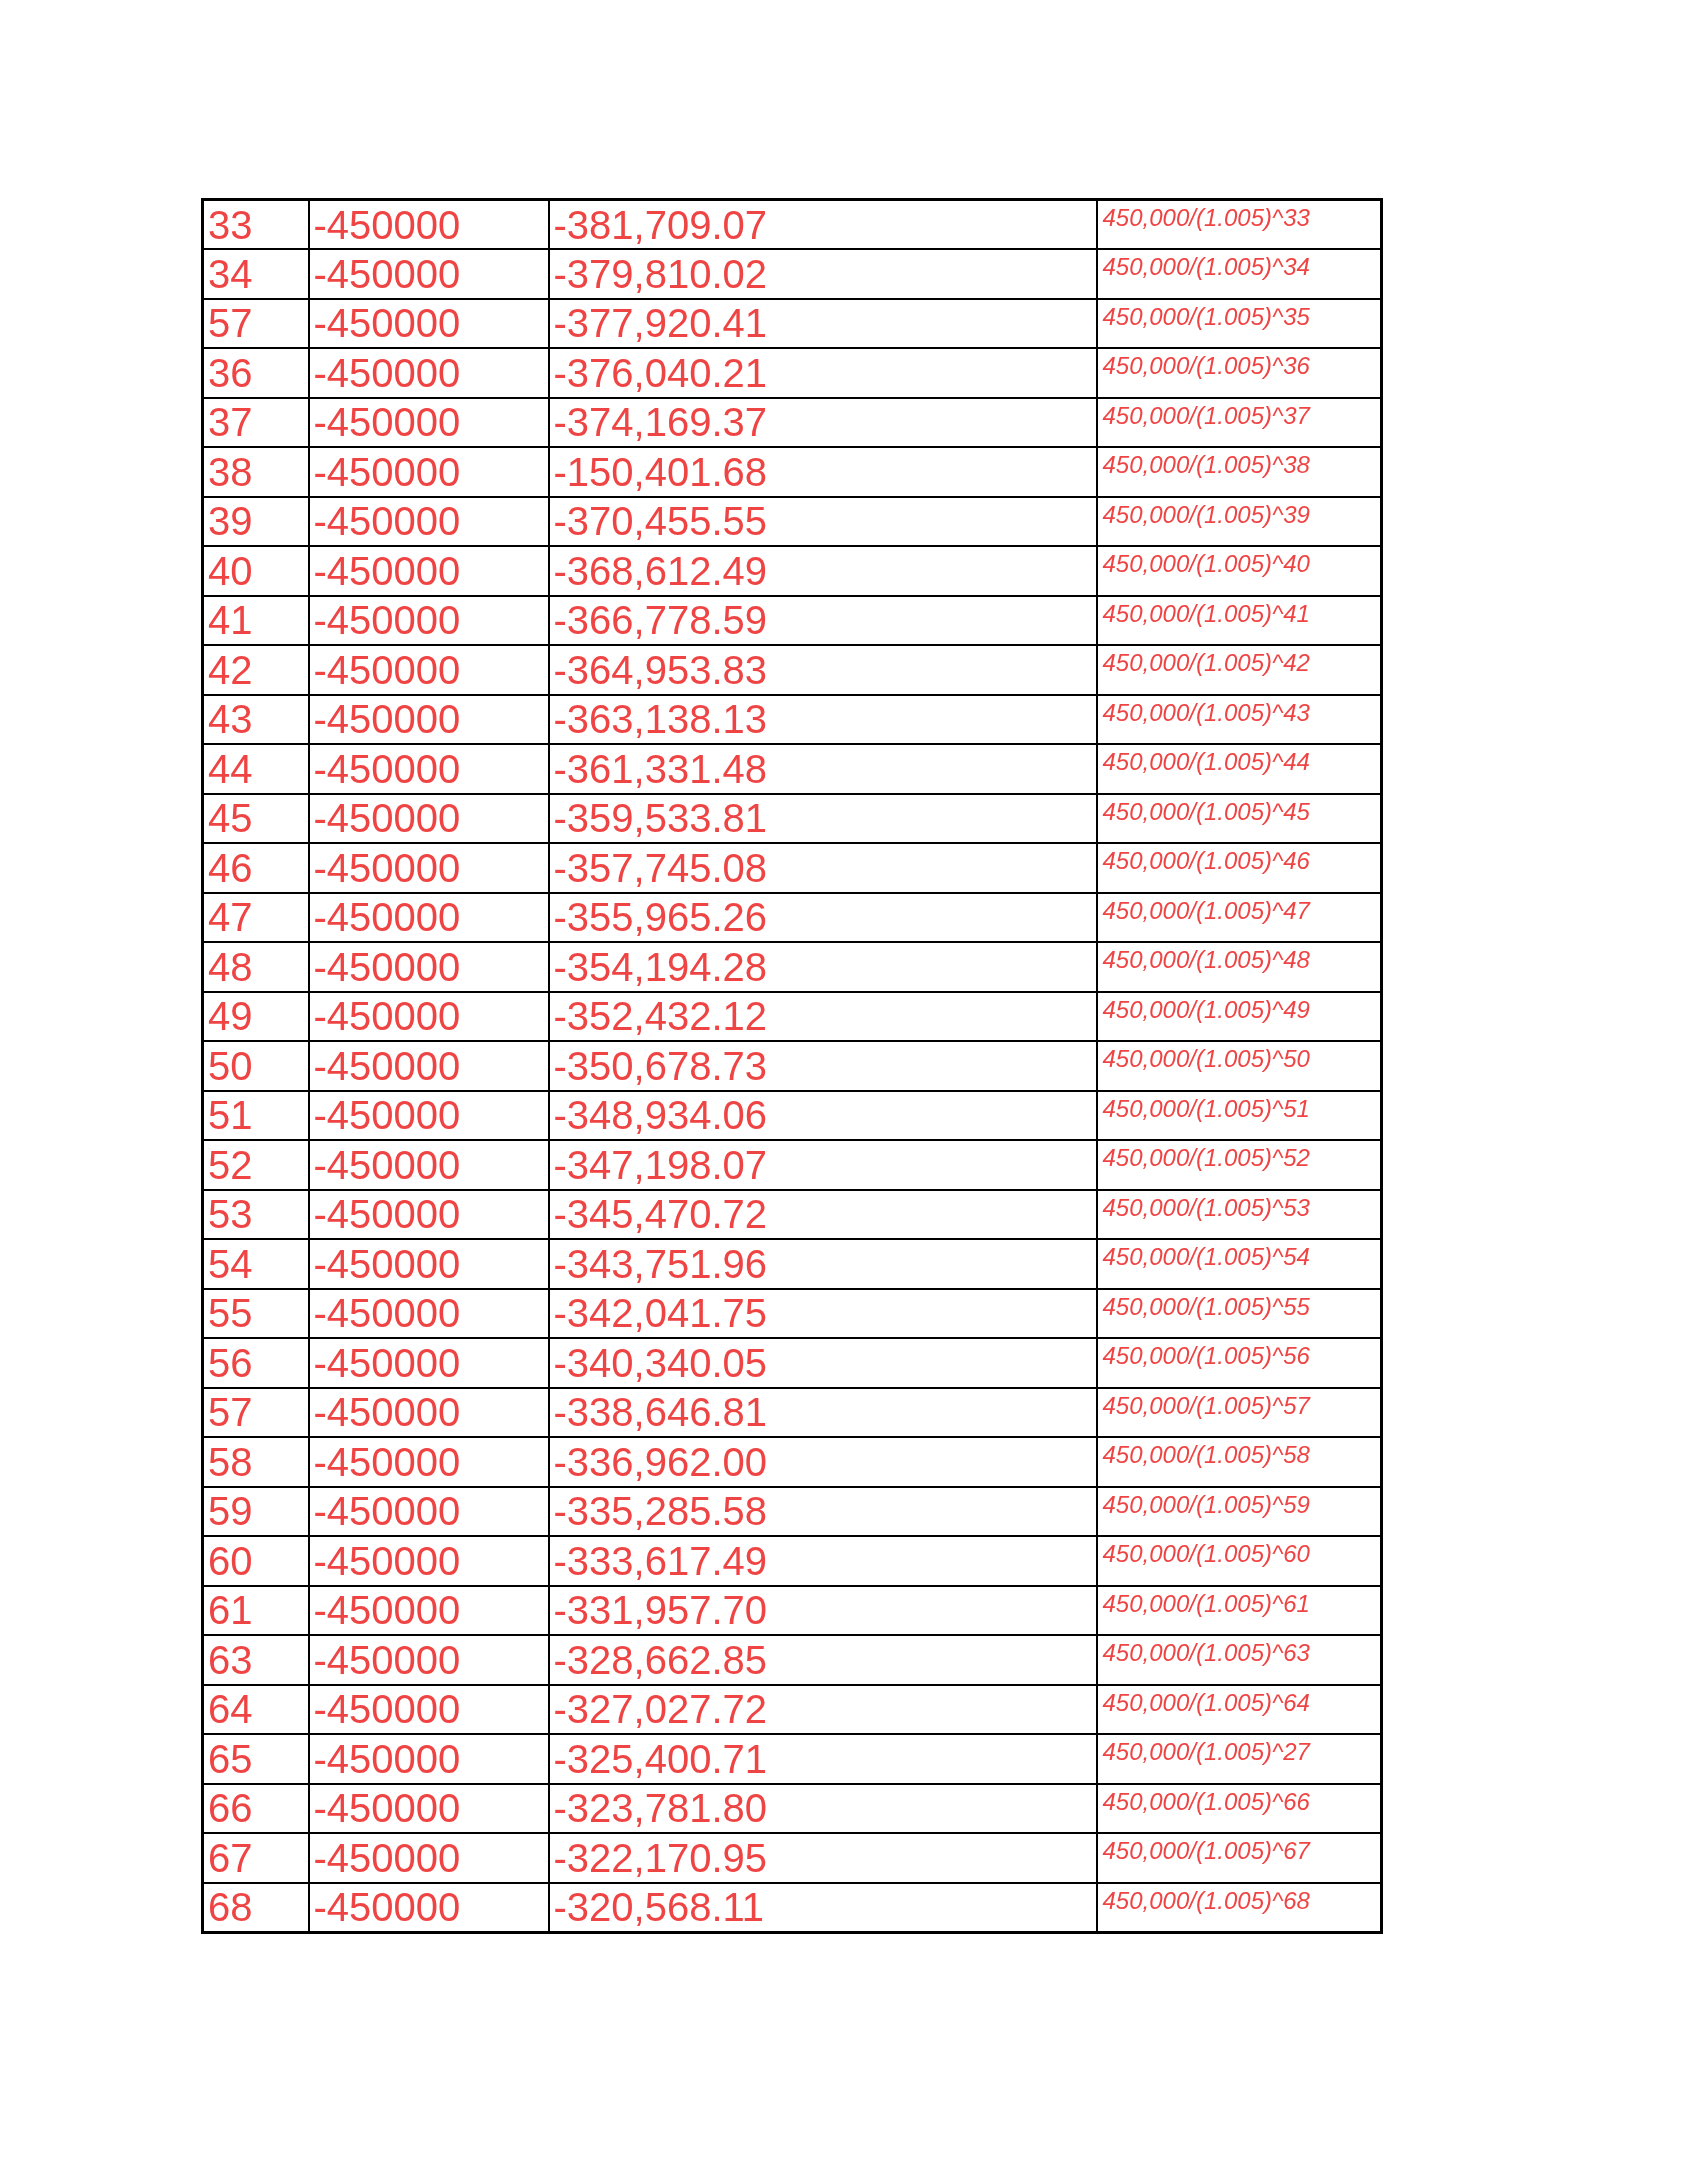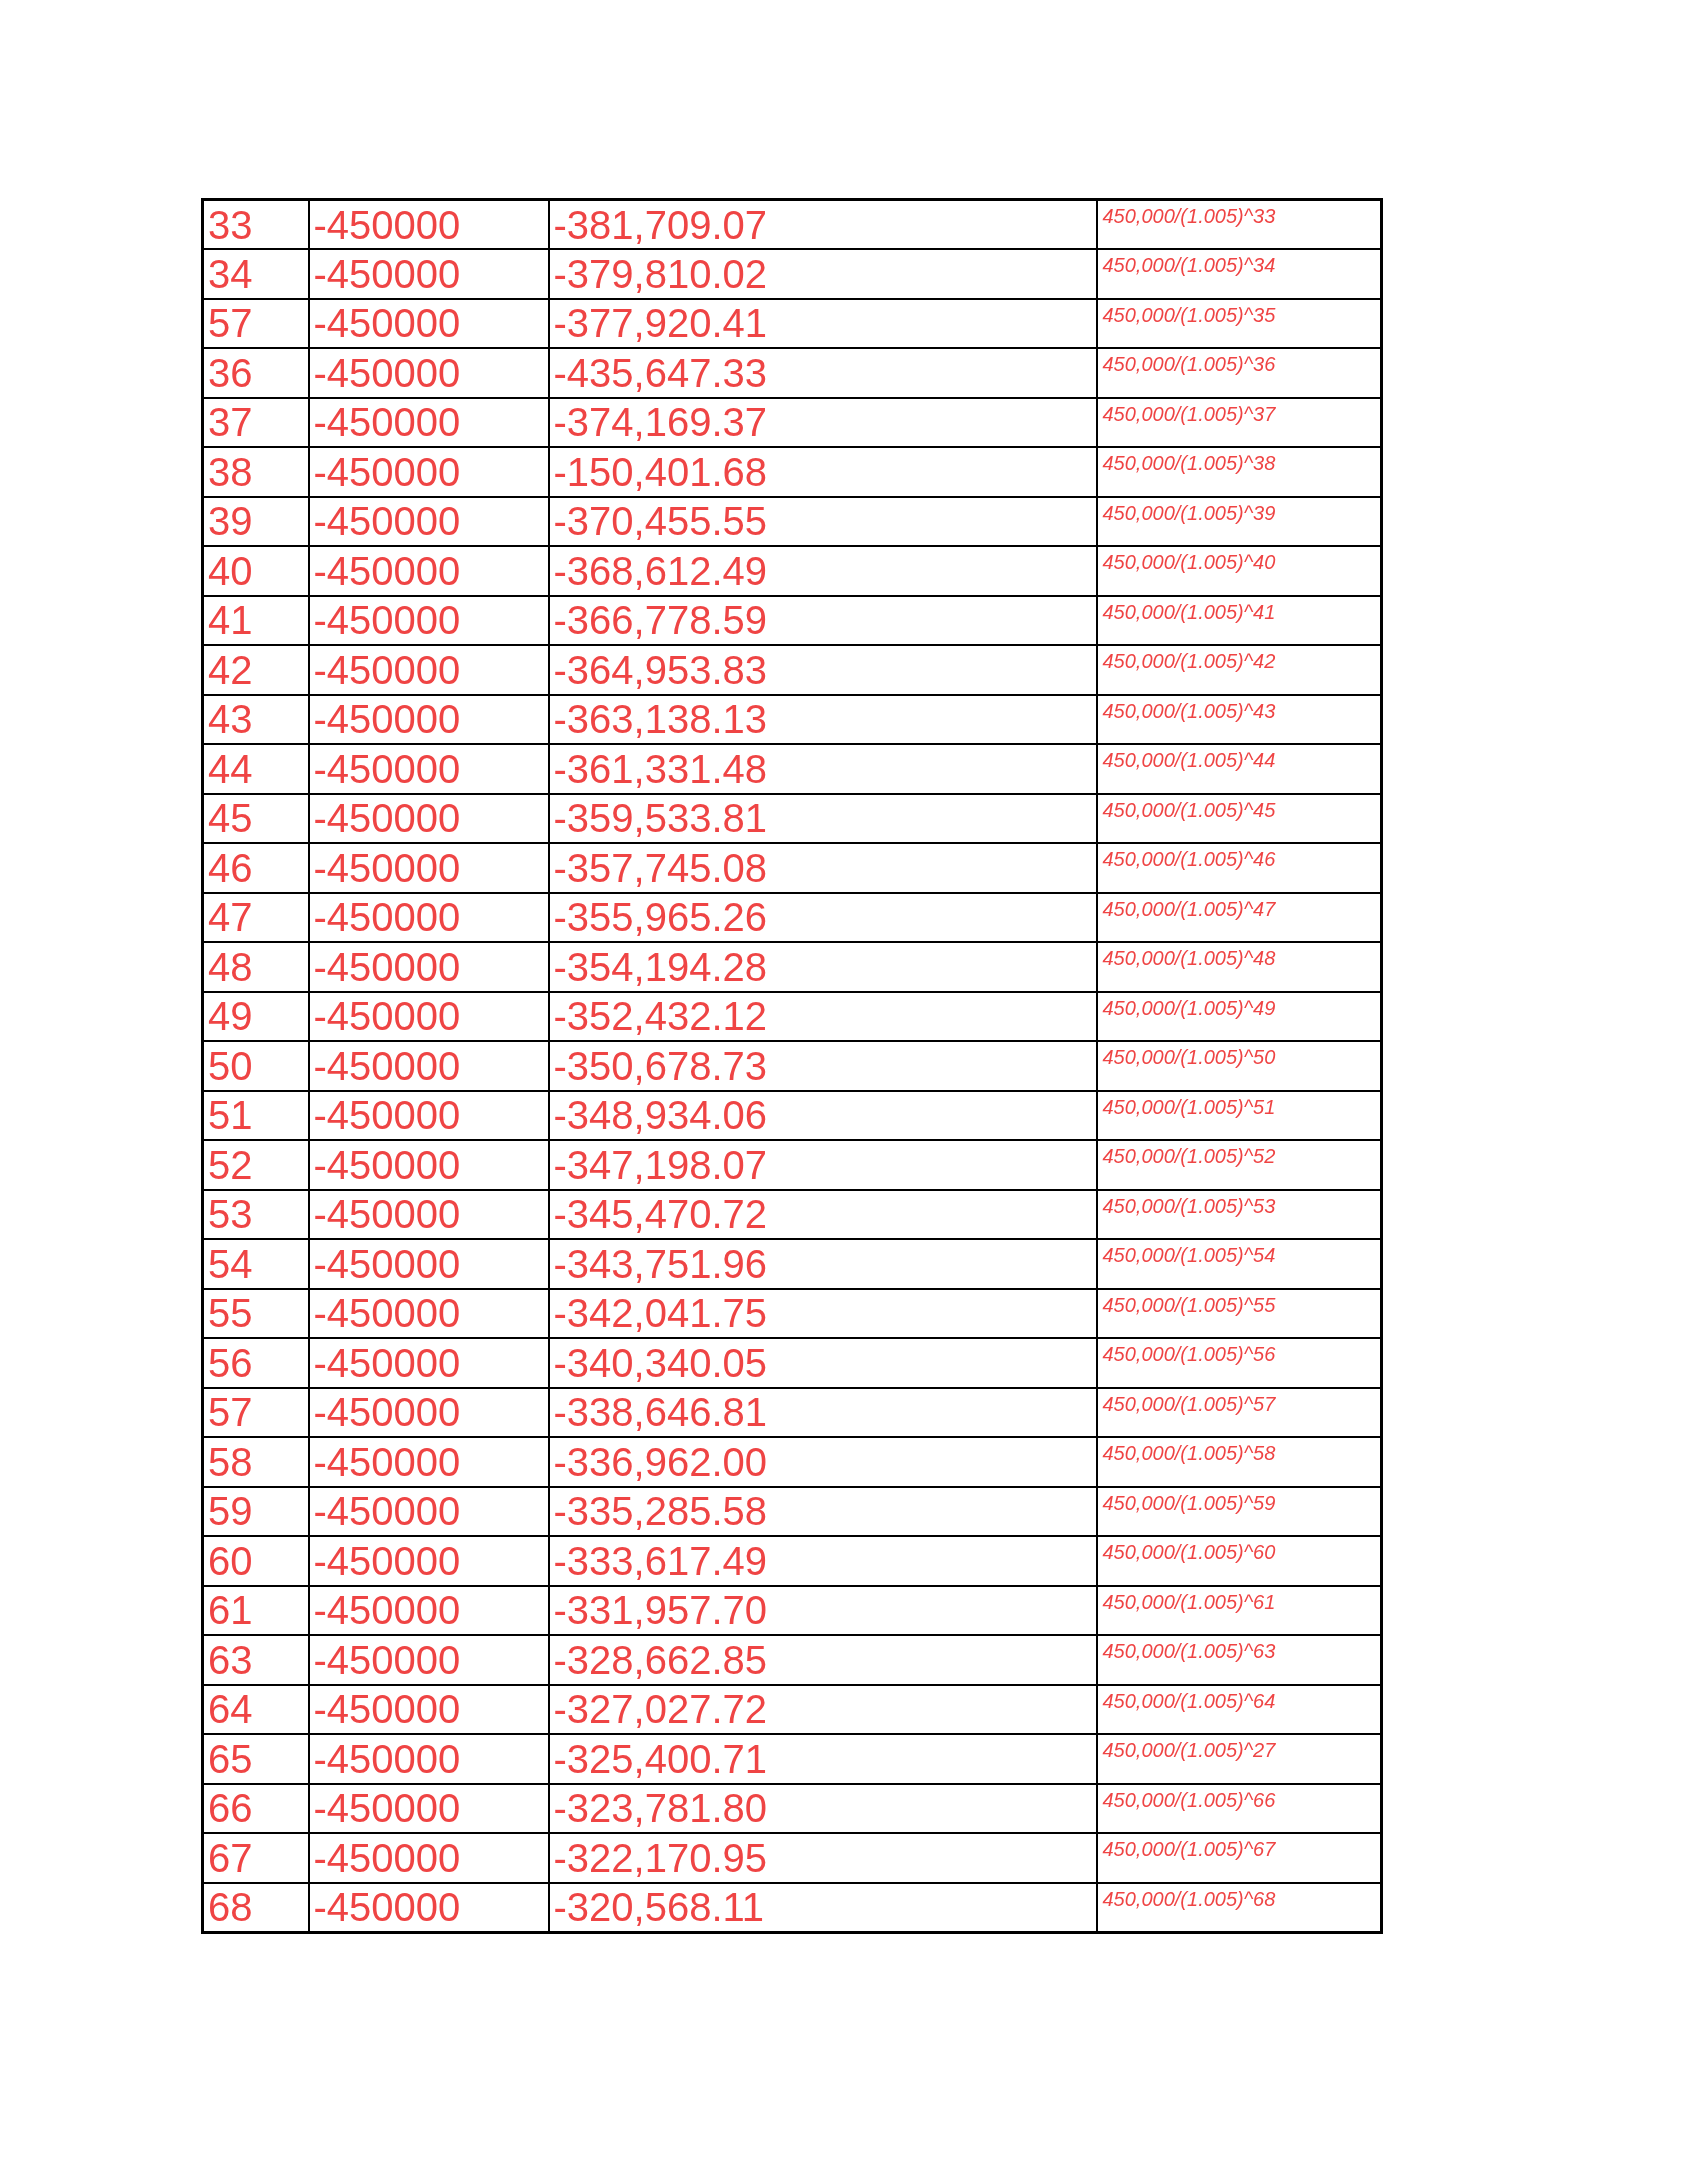--- a/index.html
+++ b/index.html
@@ -36,21 +36,21 @@
     height: 48px;
   }
   td.cell-main {
     font-size: 40px;
     line-height: 1.05;
     vertical-align: middle;
     padding: 0 0 0 4px;
     font-family: "Liberation Sans", sans-serif;
   }
   td.cell-formula {
-    font-size: 20px;
+    font-size: 24px;
     font-style: italic;
     line-height: 1.0;
     vertical-align: top;
     padding: 5px 0 0 5px;
     font-family: "Liberation Sans", sans-serif;
   }
 </style>
 </head>
 <body>
 
@@ -77,21 +77,21 @@
         </tr>
         <tr>
           <td class="cell-main">57</td>
           <td class="cell-main">-450000</td>
           <td class="cell-main">-377,920.41</td>
           <td class="cell-formula">450,000/(1.005)^35</td>
         </tr>
         <tr>
           <td class="cell-main">36</td>
           <td class="cell-main">-450000</td>
-          <td class="cell-main">-435,647.33</td>
+          <td class="cell-main">-376,040.21</td>
           <td class="cell-formula">450,000/(1.005)^36</td>
         </tr>
         <tr>
           <td class="cell-main">37</td>
           <td class="cell-main">-450000</td>
           <td class="cell-main">-374,169.37</td>
           <td class="cell-formula">450,000/(1.005)^37</td>
         </tr>
         <tr>
           <td class="cell-main">38</td>

